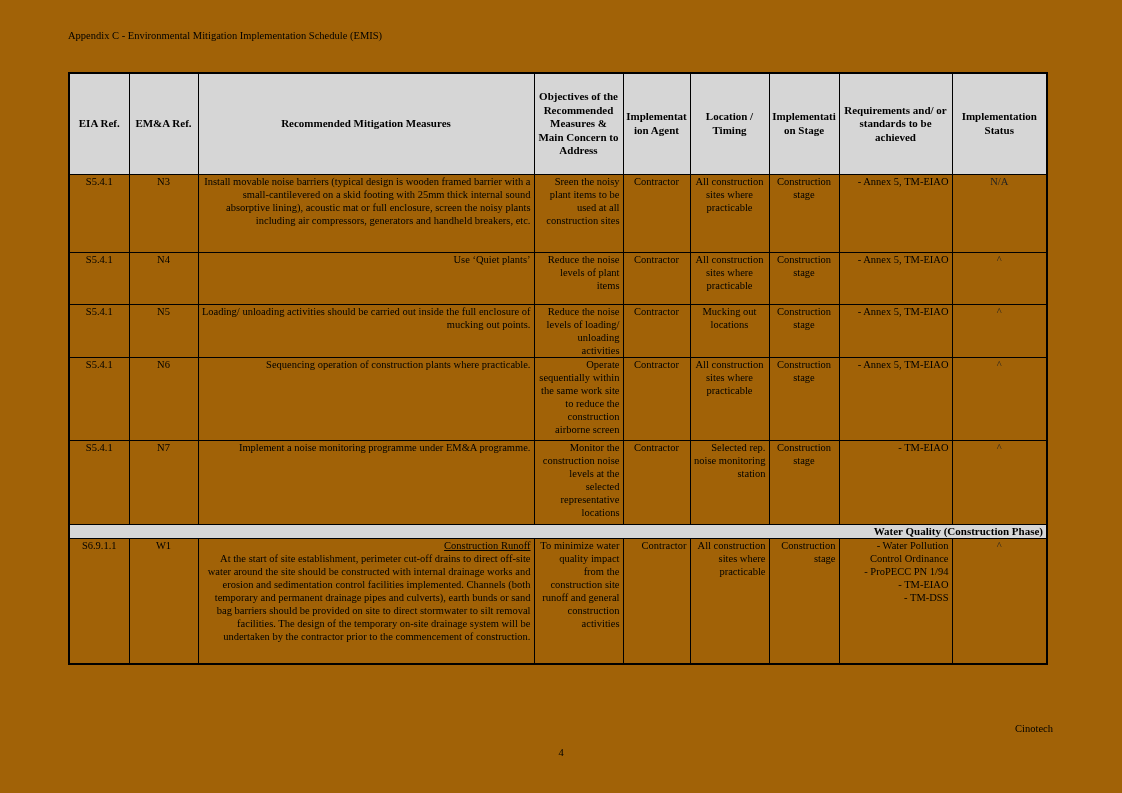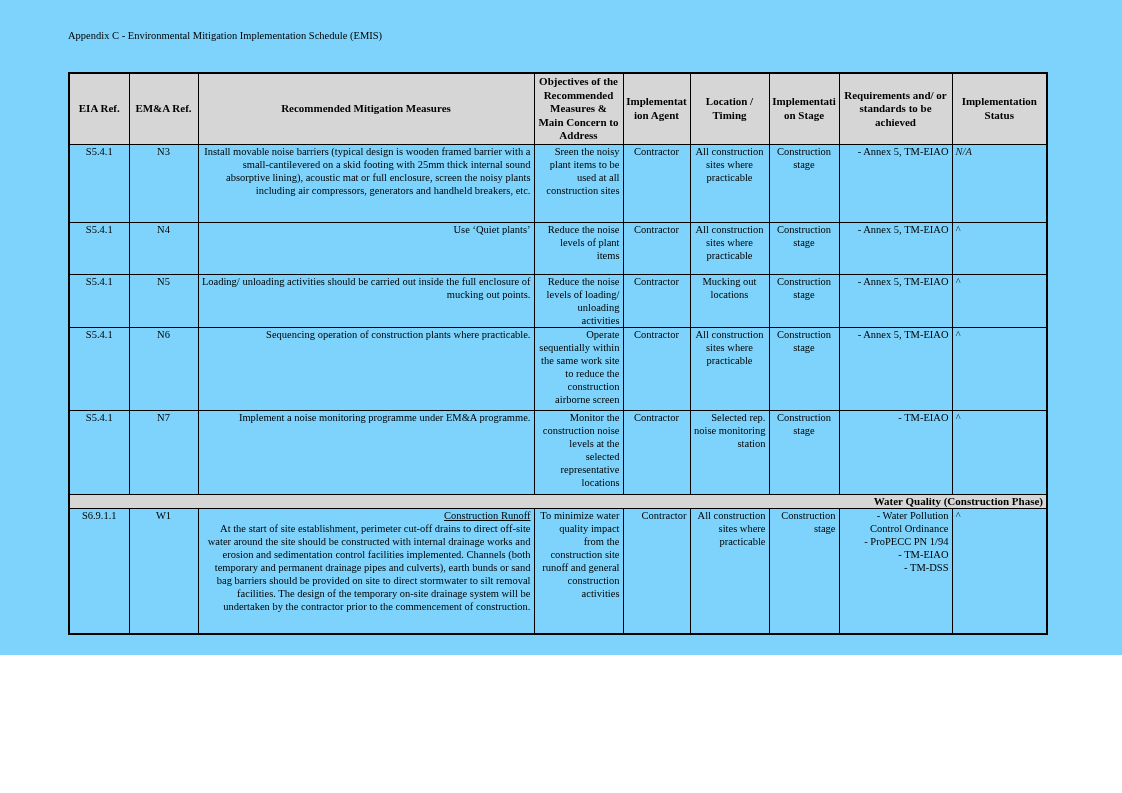--- a/index.html
+++ b/index.html
@@ -4,22 +4,22 @@
 <style>
   * { margin: 0; padding: 0; box-sizing: border-box; }
   html, body { background: #ffffff; }
   body {
     font-family: "Liberation Serif", "DejaVu Serif", serif;
     color: #000;
   }
   .page {
     position: relative;
     width: 1122px;
-    height: 655px;
-    background: #7dd3fc;
+    height: 793px;
+    background: #a16207;
     overflow: hidden;
   }
   .doc-title {
     position: absolute;
     left: 68px;
     top: 29px;
     font-size: 10.5px;
     line-height: 13px;
     white-space: nowrap;
   }
@@ -42,27 +42,27 @@
     word-wrap: break-word;
     overflow-wrap: break-word;
   }
   .emis-table th {
     background: #d6d6d6;
     font-weight: bold;
     font-size: 11px;
     line-height: 13.5px;
     text-align: center;
     vertical-align: middle;
-    padding: 1px 2px;
+    padding: 16px 2px;
     word-break: break-word;
   }
   .ta-c { text-align: center; }
   .ta-l { text-align: right; }
   .pre  { white-space: pre-line; }
-  .status-cell { text-align: left; font-size: 10px; color: #222; font-style: italic; }
+  .status-cell { text-align: center; font-size: 10px; color: #222; }
   .section-row td {
     background: #d6d6d6;
     font-weight: bold;
     font-size: 11px;
     line-height: 12px;
     padding: 0 3px;
     vertical-align: middle;
   }
   .u { text-decoration: underline; margin-top: 36px; }
   .footer-page-num {

